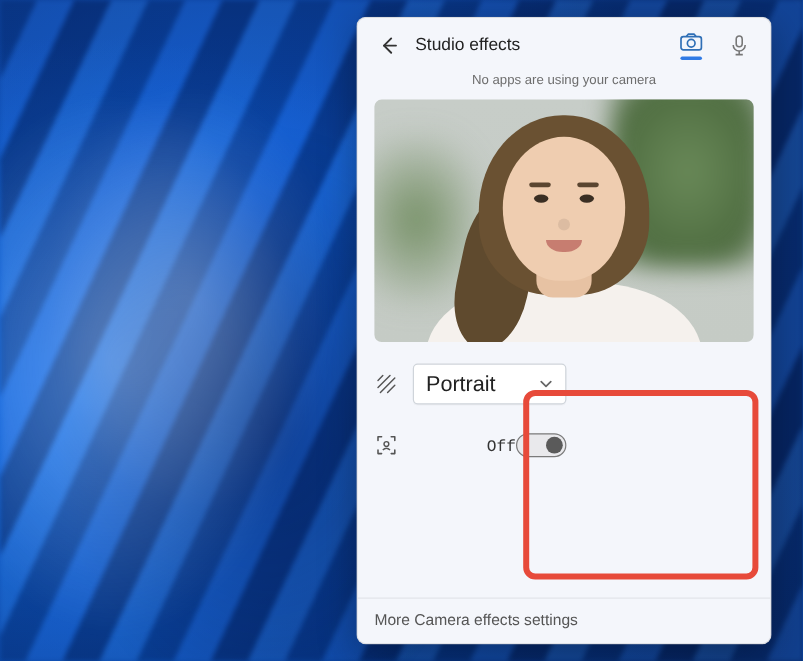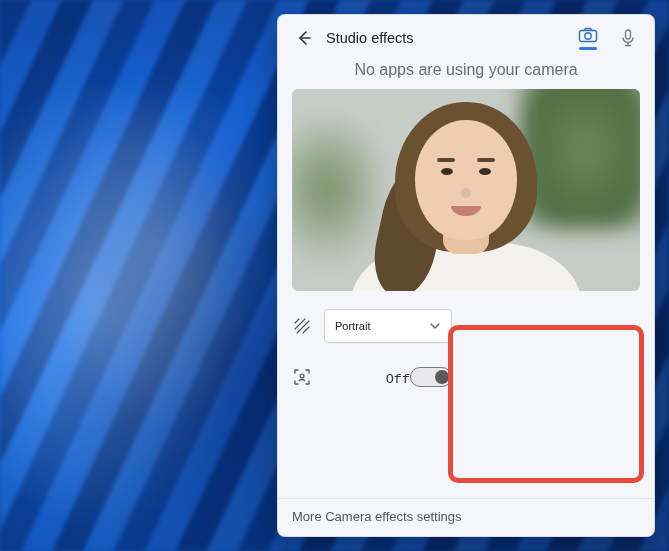--- a/index.html
+++ b/index.html
@@ -38,24 +38,24 @@
       position: absolute;
       inset: 0;
       background:
         radial-gradient(ellipse 260px 380px at 14% 55%, rgba(255,255,255,0.25) 0%, transparent 60%),
         radial-gradient(ellipse 200px 300px at 24% 45%, rgba(255,255,255,0.18) 0%, transparent 60%),
         radial-gradient(ellipse 300px 420px at 34% 65%, rgba(0,0,40,0.35) 0%, transparent 60%);
       filter: blur(4px);
     }
     .flyout {
       position: absolute;
-      right: 14px;
+      right: 26px;
       top: 14px;
       bottom: 14px;
-      width: 378px;
+      width: 346px;
       background: #f4f6fb;
       border-radius: 8px;
       border: 1px solid rgba(0,0,0,0.1);
       box-shadow: 0 8px 32px rgba(0,0,0,0.3);
       display: flex;
       flex-direction: column;
       padding: 0;
       overflow: hidden;
     }
     .header {
@@ -98,21 +98,21 @@
     .hicon.inactive { color: #777; }
     .hicon-underline {
       width: 18px;
       height: 3px;
       border-radius: 2px;
       background: #2f7ae5;
       margin-top: 4px;
     }
     .status {
       text-align: center;
-      font-size: 16px;
+      font-size: 11px;
       color: #6d6d6d;
       padding: 4px 0 10px 0;
     }
     .preview {
       margin: 0 14px 12px 14px;
       height: 202px;
       border-radius: 6px;
       overflow: hidden;
       position: relative;
       background: linear-gradient(180deg, #c7cdc8 0%, #c5cbc5 100%);
@@ -238,21 +238,21 @@
     .dropdown {
       width: 128px;
       height: 34px;
       background: #fff;
       border: 1px solid #cfd4da;
       border-radius: 4px;
       display: flex;
       align-items: center;
       justify-content: space-between;
       padding: 0 10px;
-      font-size: 11px;
+      font-size: 18px;
       color: #222;
       cursor: pointer;
       box-shadow: 0 1px 0 rgba(0,0,0,0.03);
     }
     .chev {
       color: #666;
     }
     .toggle-wrap {
       width: 128px;
       display: flex;

